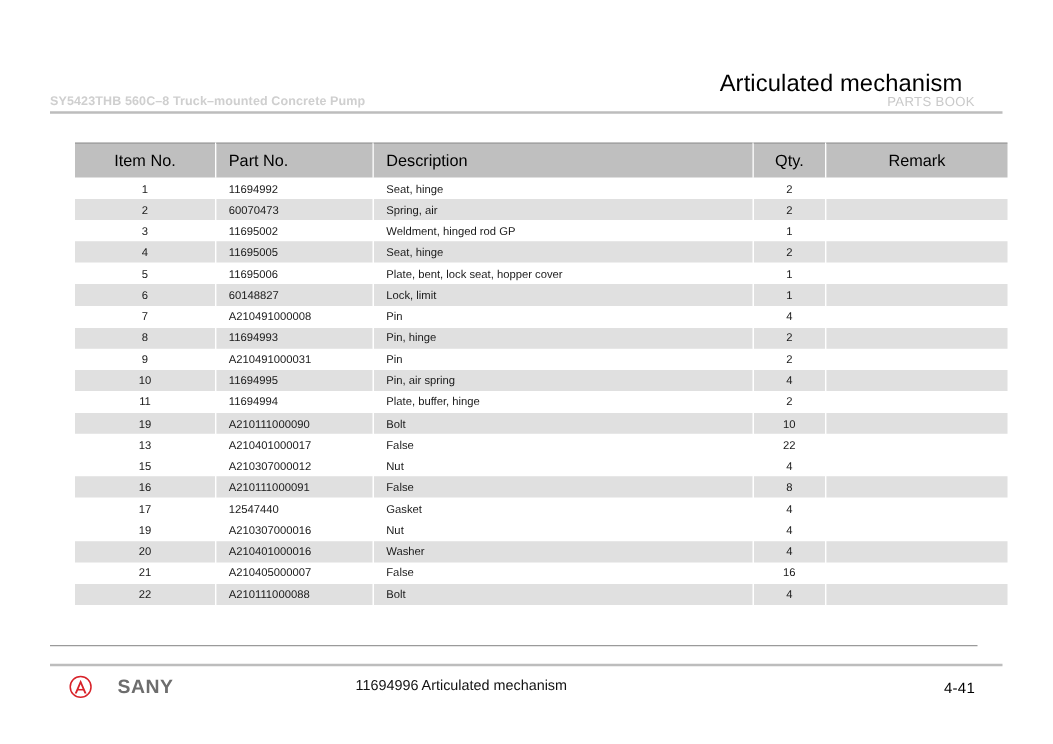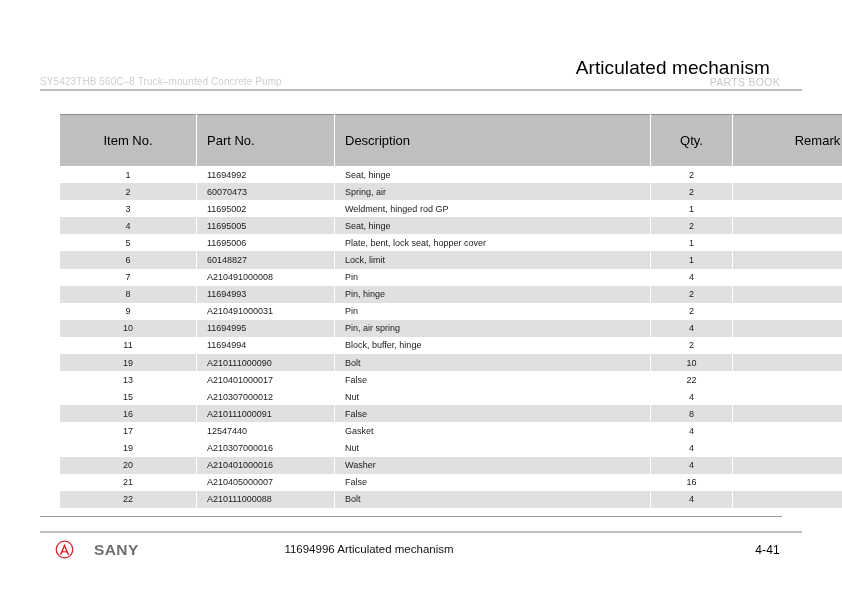--- a/index.html
+++ b/index.html
@@ -44,20 +44,21 @@
     letter-spacing: 0.3px;
   }
   .hdr-left {
     position: absolute;
     left: 40px;
     top: 76px;
     font-size: 10px;
     color: #cfcfcf;
     white-space: nowrap;
     letter-spacing: 0.1px;
+    font-weight: bold;
   }
   .hdr-rule {
     position: absolute;
     left: 40px;
     top: 89px;
     width: 762px;
     height: 1.6px;
     background: #bdbdbd;
   }
 
@@ -72,21 +73,21 @@
     border-collapse: collapse;
     width: 722px;
     table-layout: fixed;
   }
   table.parts thead th {
     background: #bfbfbf;
     color: #000000;
     font-size: 13px;
     font-weight: normal;
     height: 27px;
-    padding: 12px;
+    padding: 0;
     vertical-align: middle;
     border-right: 1px solid #ffffff;
     border-top: 1.4px solid #8a8a8a;
   }
   table.parts thead th:last-child {
     border-right: none;
   }
   table.parts tbody td {
     font-size: 9px;
     color: #1a1a1a;
@@ -268,21 +269,21 @@
         <tr class="alt">
           <td class="c-item">10</td>
           <td class="c-part">11694995</td>
           <td class="c-desc">Pin, air spring</td>
           <td class="c-qty">4</td>
           <td class="c-remark"></td>
         </tr>
         <tr class="plain">
           <td class="c-item">11</td>
           <td class="c-part">11694994</td>
-          <td class="c-desc">Block, buffer, hinge</td>
+          <td class="c-desc">Plate, buffer, hinge</td>
           <td class="c-qty">2</td>
           <td class="c-remark"></td>
         </tr>
         <tr class="alt">
           <td class="c-item">19</td>
           <td class="c-part">A210111000090</td>
           <td class="c-desc">Bolt</td>
           <td class="c-qty">10</td>
           <td class="c-remark"></td>
         </tr>

